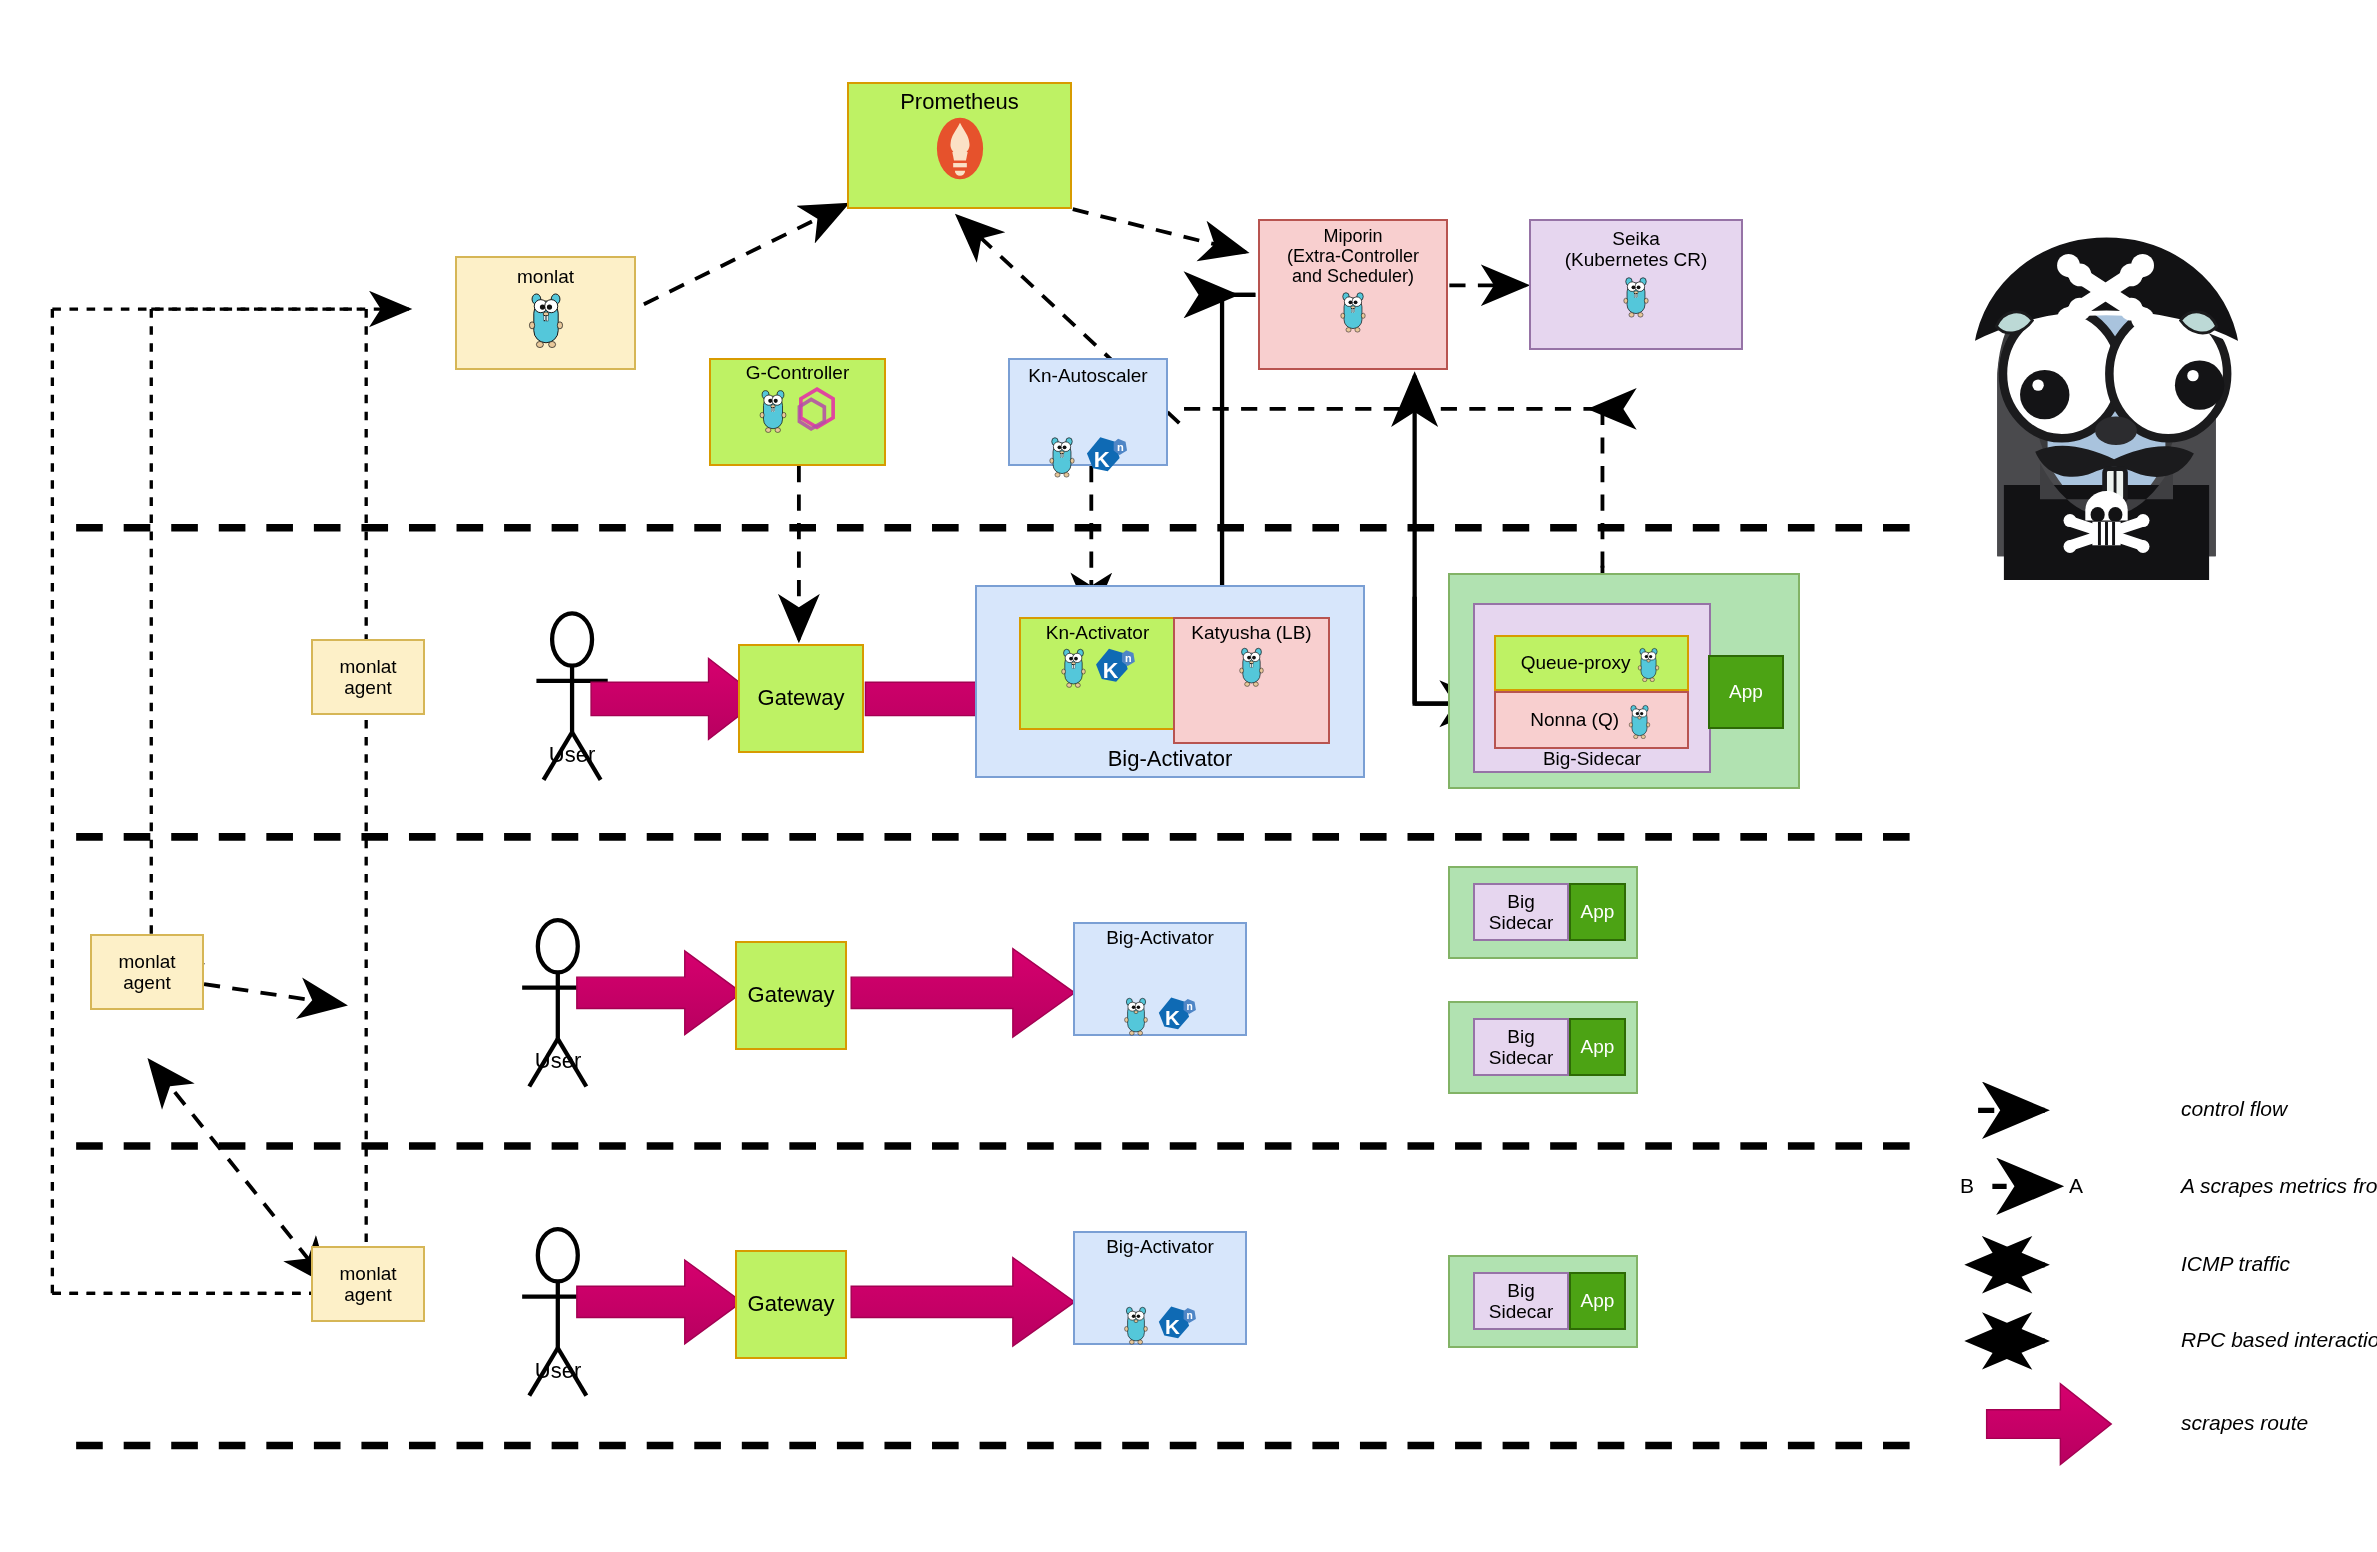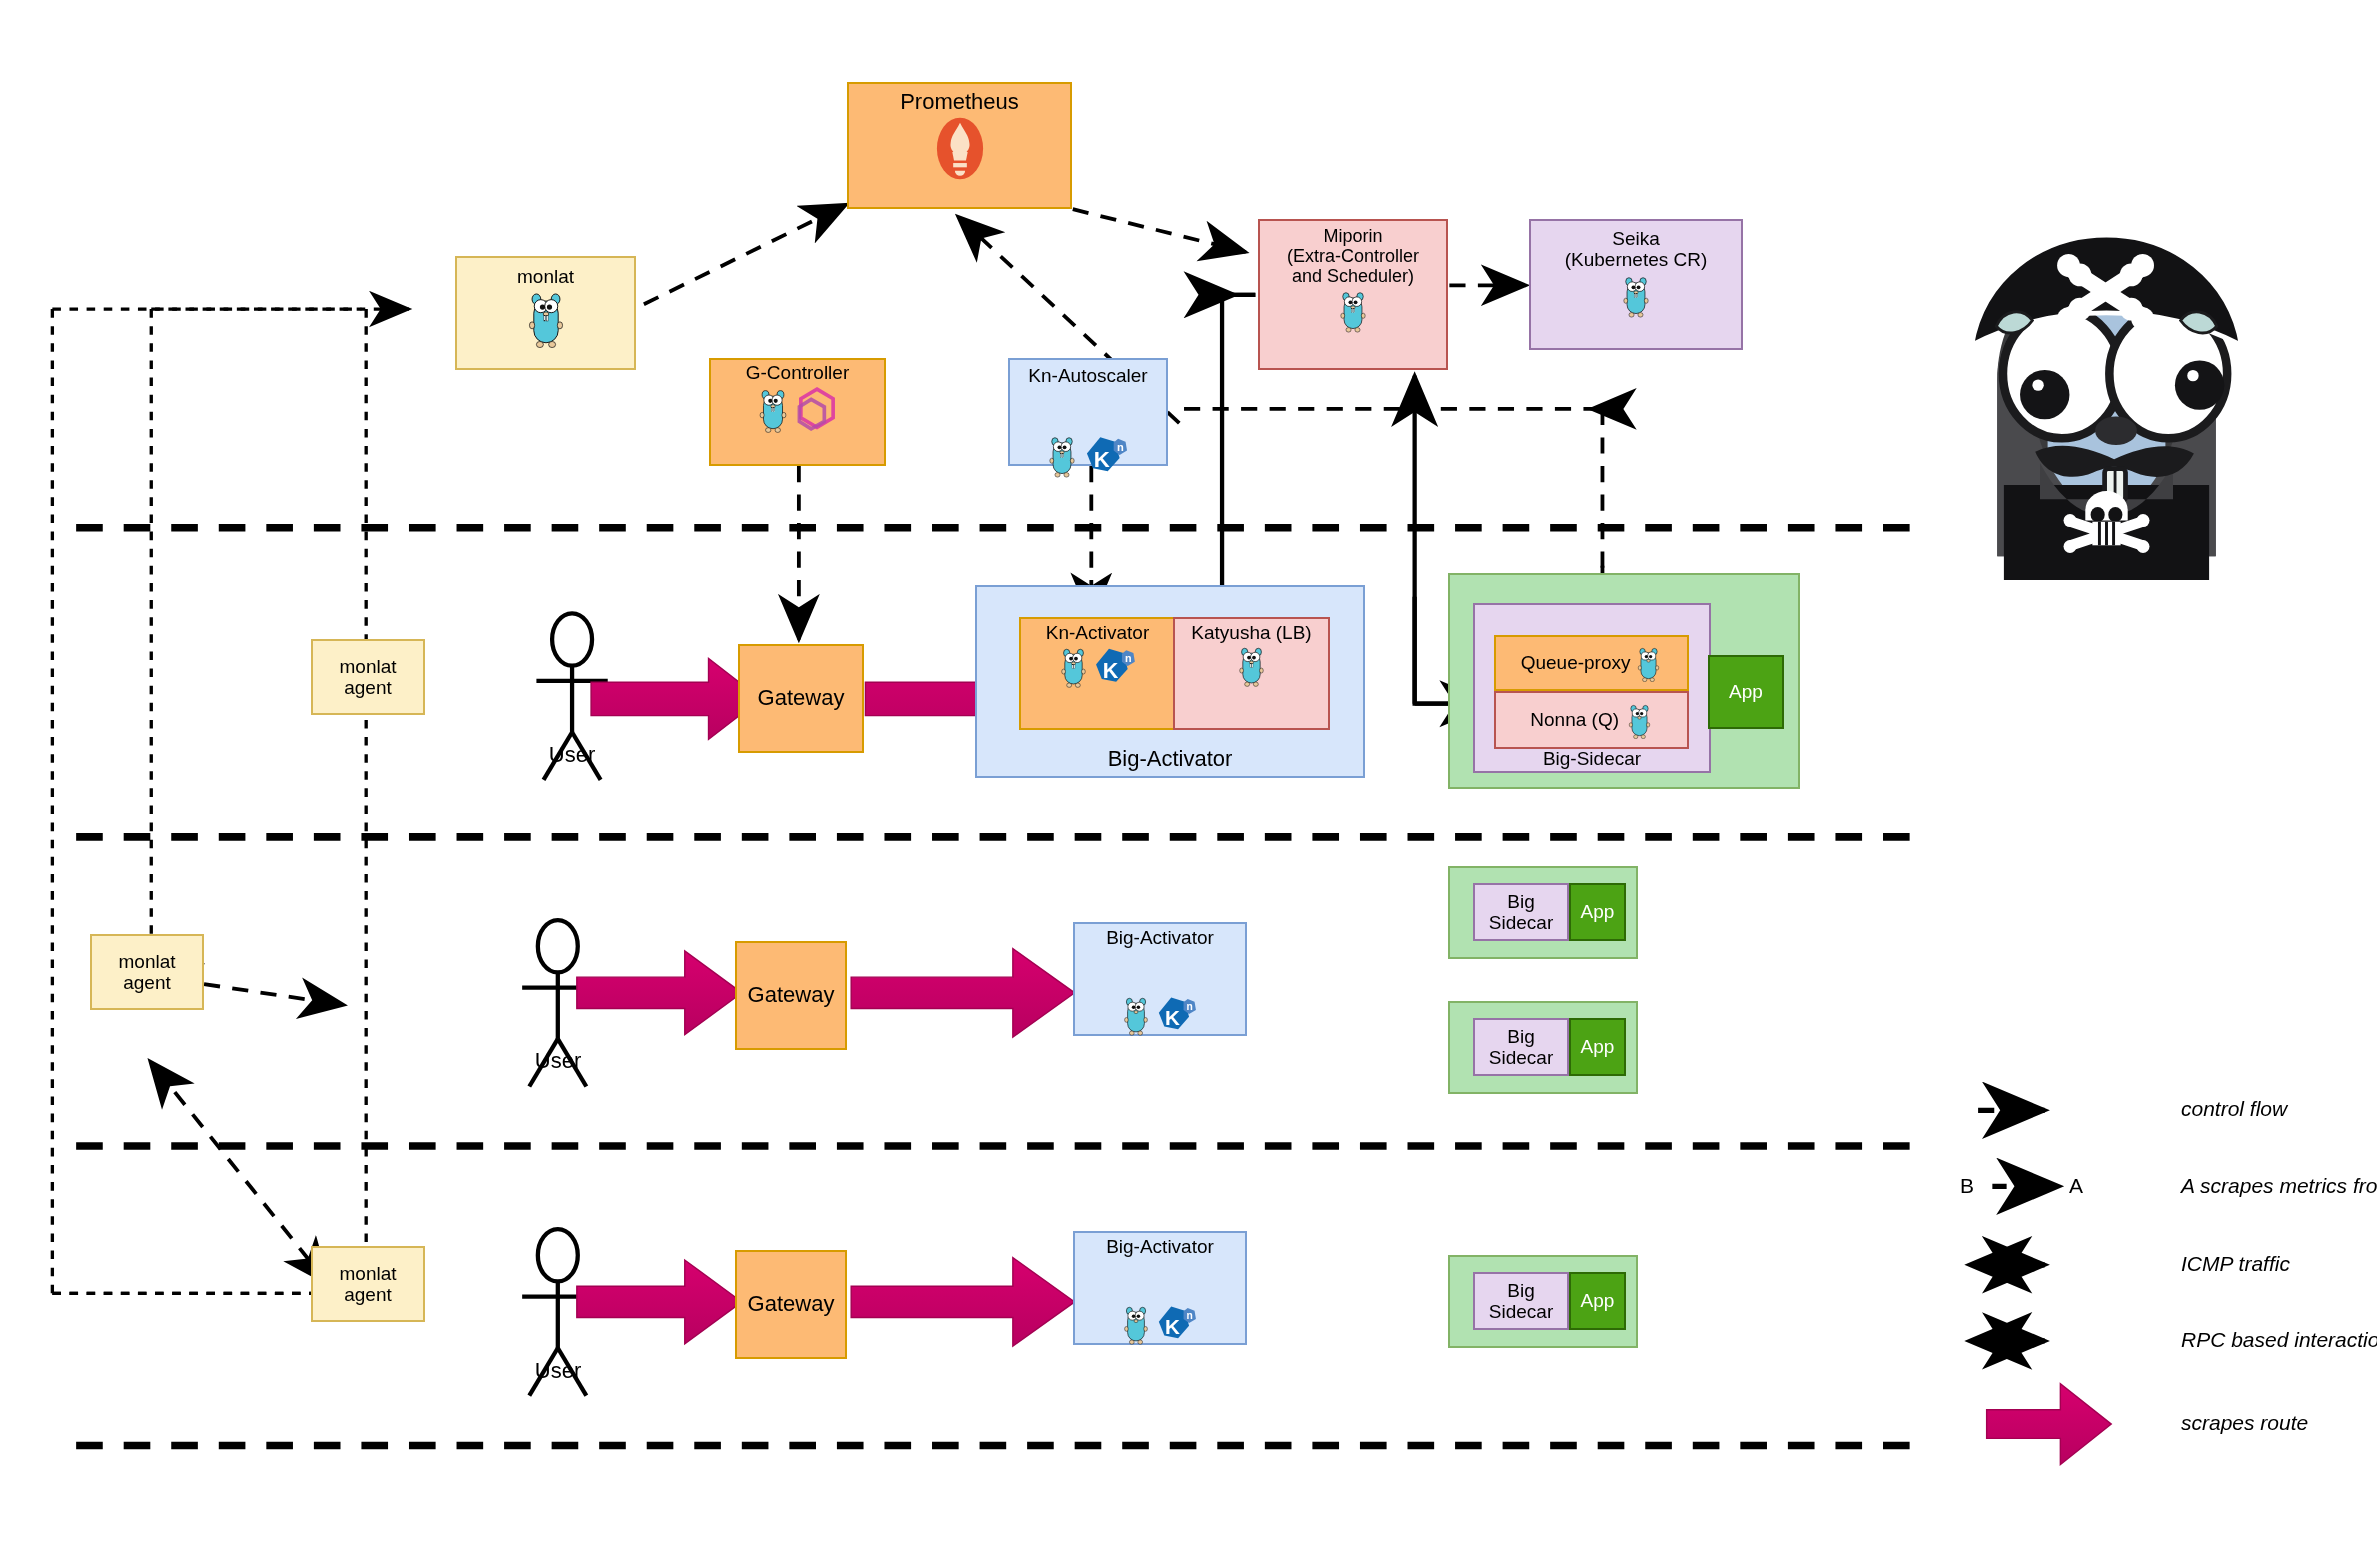--- a/index.html
+++ b/index.html
@@ -2,21 +2,21 @@
 <html style="font-size:7.6px"><head>
 <meta charset="utf-8">
 <style>
   html,body{margin:0;padding:0;background:#fff;}
   body{font-family:"Liberation Sans",sans-serif;}
   #stage{position:relative;width:2408px;height:1552px;background:#fff;overflow:hidden;}
   #svgroot{position:absolute;left:0;top:0;width:2408px;height:1552px;}
   .node{position:absolute;box-sizing:border-box;display:flex;flex-direction:column;align-items:center;}
   .node .lbl{font-family:"Liberation Sans",sans-serif;color:#000;line-height:1.12;text-align:center;white-space:pre-line;}
   .box-yellow{background:#fdf0c8;border:2.9px solid #d6b656;}
-  .box-orange{background:#fdba74;border:2.9px solid #d79b00;}
+  .box-orange{background:#bef264;border:2.9px solid #d79b00;}
   .box-red{background:#f8cfcf;border:2.9px solid #b85450;}
   .box-blue{background:#d7e6fb;border:2.9px solid #7a9fd4;gap:44px;}
   .box-purple{background:#e6d6ef;border:2.9px solid #9673a6;}
   .box-green{background:#b1e2b1;border:2.9px solid #82b366;}
   .box-appgreen{background:#4ca314;border:2.9px solid #2d6a05;}
   .gopher{display:block;}
   .knative{display:block;}
   .legend-label{position:absolute;font-size:21px;color:#000;font-family:"Liberation Sans",sans-serif;white-space:nowrap;font-style:italic;}
   .legend-ab{position:absolute;font-size:21px;color:#000;font-family:"Liberation Sans",sans-serif;}
   .user-label{position:absolute;font-size:22px;color:#000;text-align:center;font-family:"Liberation Sans",sans-serif;}
@@ -325,21 +325,21 @@
       </svg>
       <svg class="knative" width="48" height="46" viewBox="0 0 66 64">
         <path d="M26 8 L46 14 L52 36 L36 54 L16 50 L8 30 z" fill="#0f6ab4"></path>
         <text x="28" y="48" font-family="Liberation Sans, sans-serif" font-size="30" font-weight="bold" fill="#fff" text-anchor="middle">K</text>
         <path d="M50 10 L60 14 L62 26 L52 32 L44 26 L44 15 z" fill="#4f86c6"></path>
         <text x="53" y="26" font-family="Liberation Sans, sans-serif" font-size="15" font-weight="bold" fill="#fff" text-anchor="middle">n</text>
       </svg>
     </div>
   </div>
 
-  <div class="node box-red" style="left:1173px;top:617px;width:157px;height:113px;justify-content:flex-start;padding-top:2.9px;">
+  <div class="node box-red" style="left:1173px;top:617px;width:157px;height:127px;justify-content:flex-start;padding-top:2.9px;">
     <div class="lbl small-title">Katyusha (LB)</div>
     <svg class="gopher" width="31" height="44" viewBox="0 0 50 70">
       <rect x="11" y="16" width="28" height="48" rx="14" fill="#54c7da" stroke="#111" stroke-width="1.1"></rect>
       <ellipse cx="14" cy="14" rx="5" ry="6" fill="#54c7da" stroke="#111" stroke-width="1.1"></ellipse>
       <ellipse cx="36" cy="14" rx="5" ry="6" fill="#54c7da" stroke="#111" stroke-width="1.1"></ellipse>
       <circle cx="19" cy="22" r="7.5" fill="#fff" stroke="#111" stroke-width="1.1"></circle>
       <circle cx="31" cy="22" r="7.5" fill="#fff" stroke="#111" stroke-width="1.1"></circle>
       <circle cx="21" cy="23" r="3" fill="#111"></circle>
         <circle cx="29" cy="23" r="3" fill="#111"></circle>
       <ellipse cx="25" cy="31" rx="3.2" ry="2.4" fill="#e8c89a" stroke="#111" stroke-width="0.8"></ellipse>

